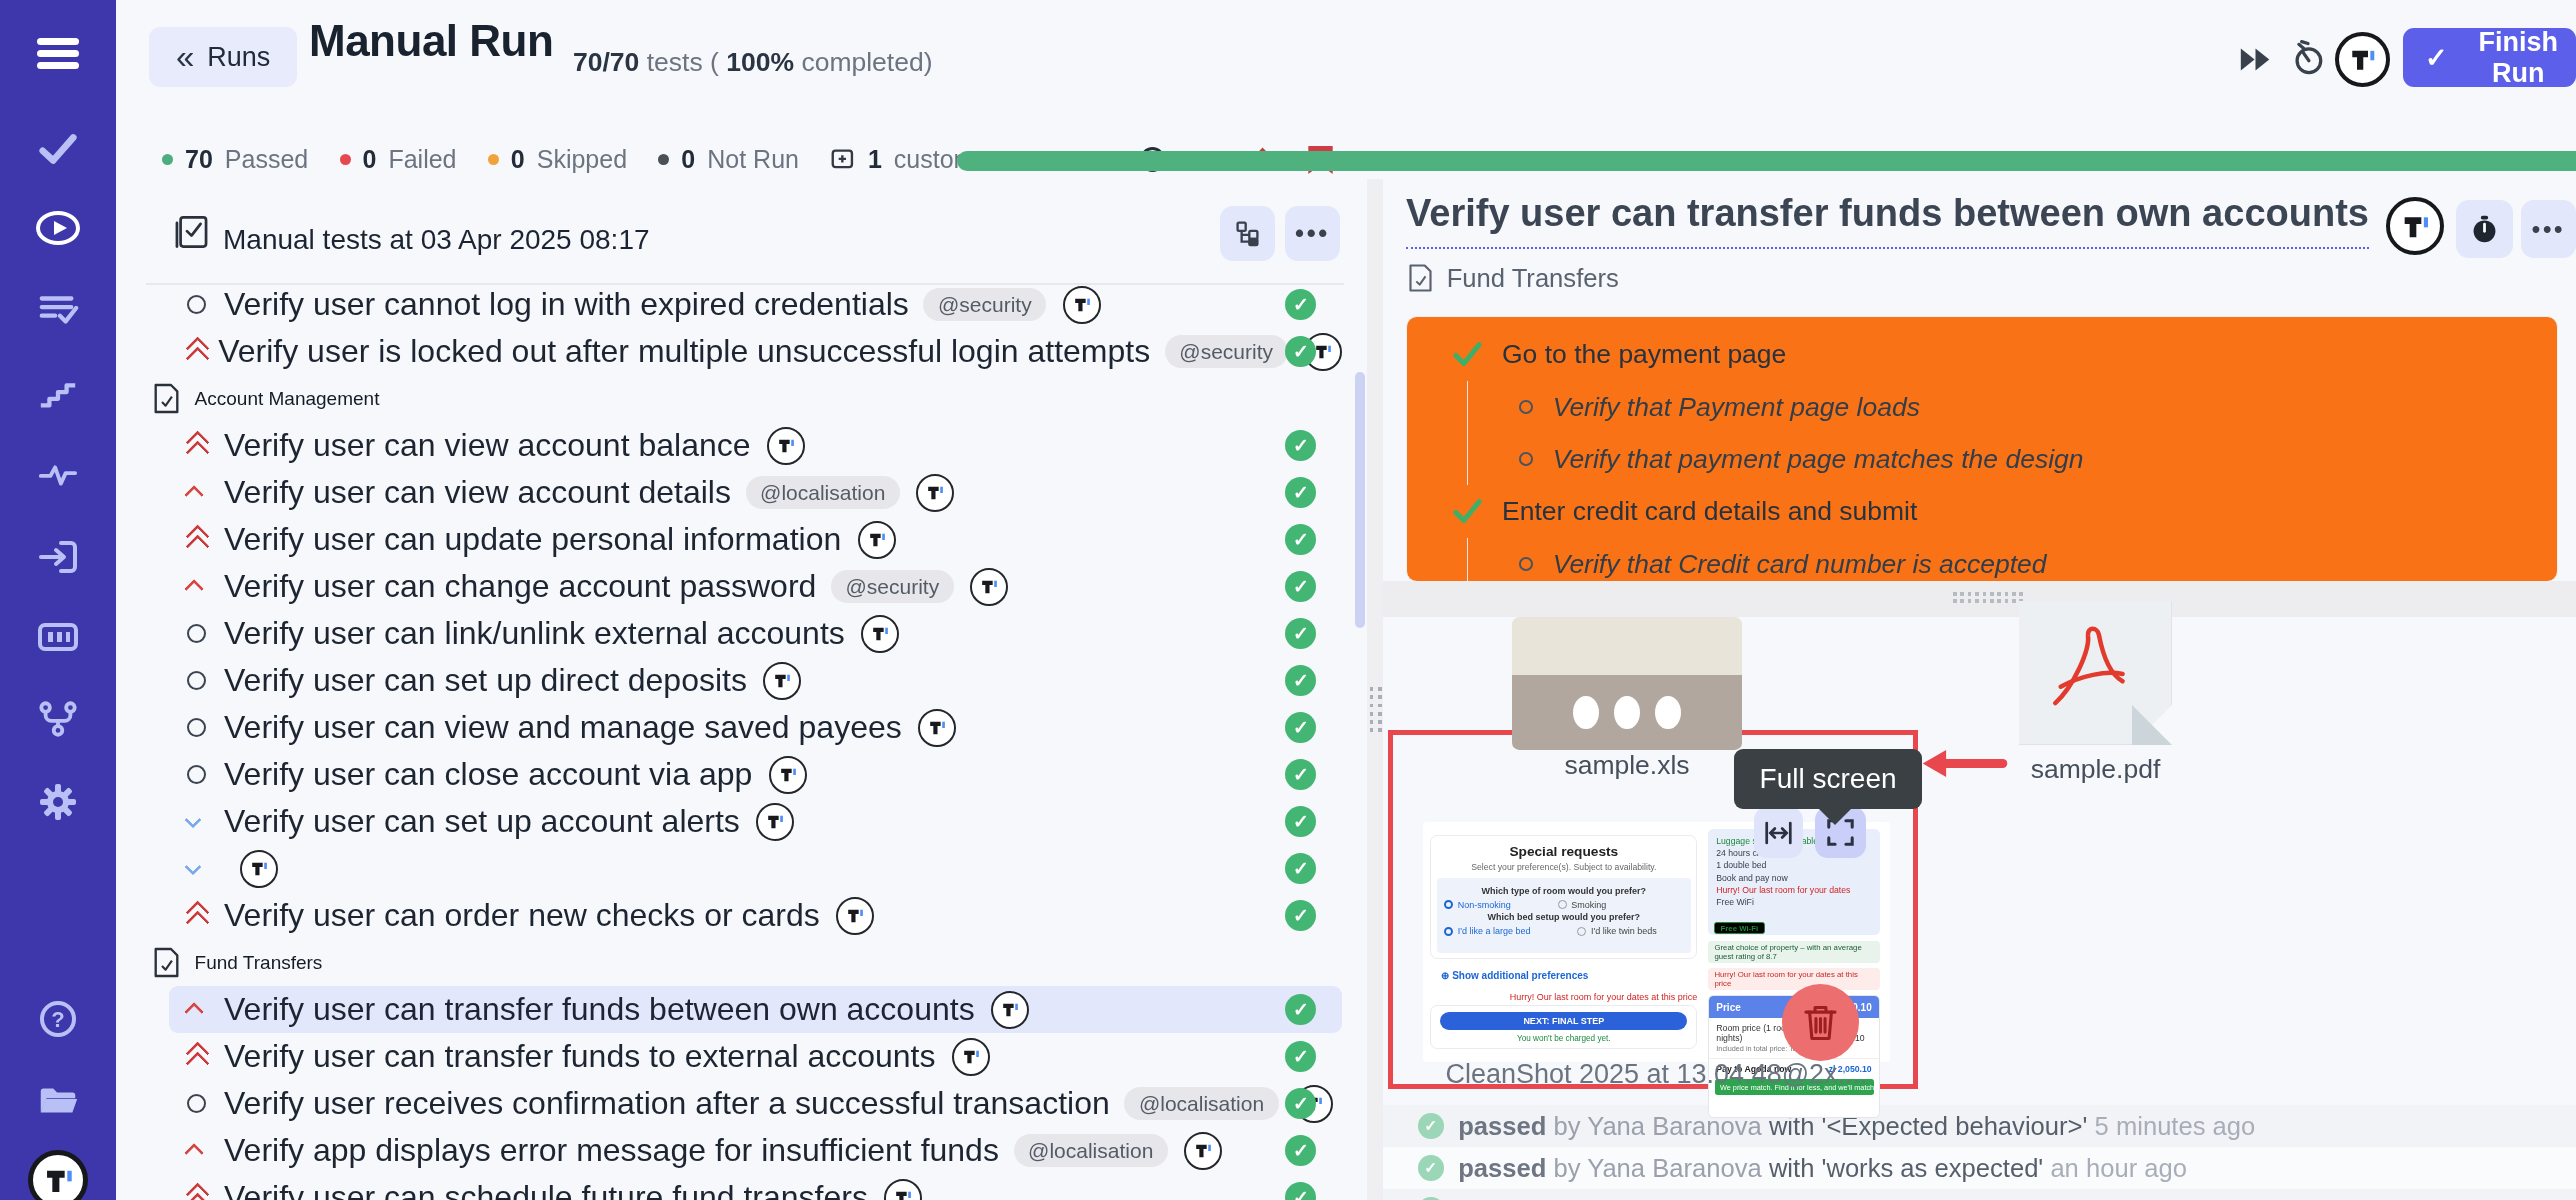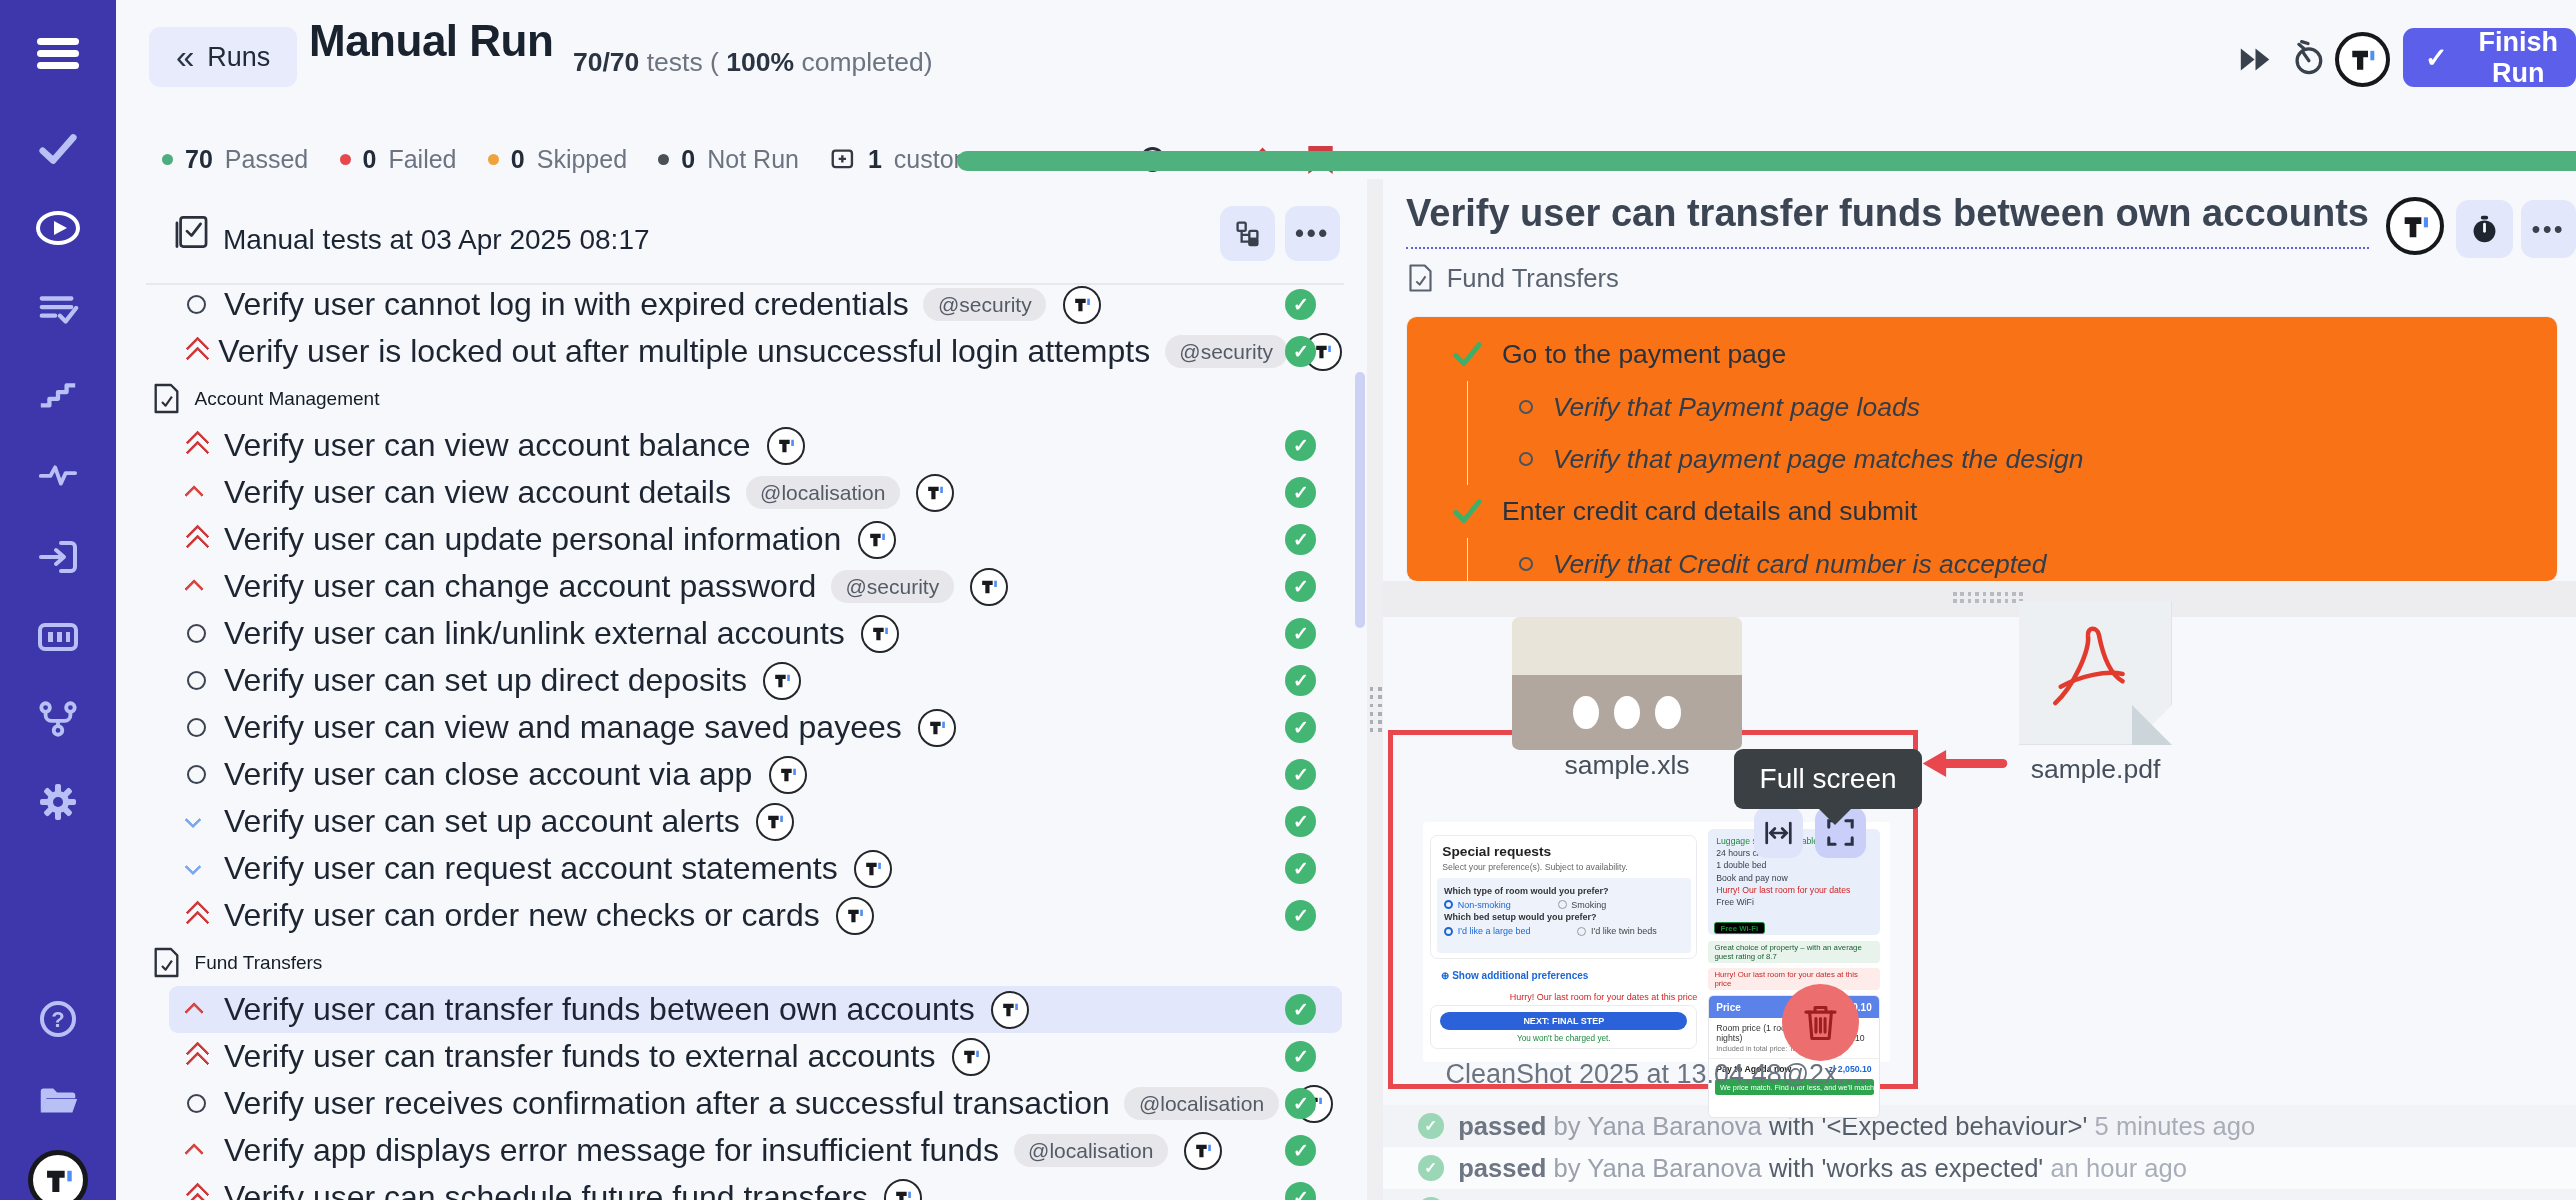--- a/index.html
+++ b/index.html
@@ -96,21 +96,21 @@
   #pdf-fold2 { position:absolute; right:0; bottom:0; width:0; height:0; border-bottom:40px solid #ccd5d9; border-right:40px solid transparent; }
   #annot-box { position:absolute; left:1388px; top:730px; width:530px; height:359px; border:5.5px solid #e8474e; z-index:1; }
   #tooltip { position:absolute; left:1734px; top:749px; height:60px; padding:0 25.6px; background:#3b4045; color:#fff;
     border-radius:9px; font-size:28px; display:flex; align-items:center; z-index:6; }
   #tooltip::after { content:""; position:absolute; left:84px; bottom:-16.4px; border:17.3px solid transparent; border-top-color:#3b4045; border-bottom:none;}
   #annot-arrow { position:absolute; left:1922px; top:750px; z-index:6; }
 
   
   #shot { position:absolute; left:1423px; top:822px; width:467px; height:240px; background:#fff; border-radius:3.7px; z-index:2; }
   .mini-card { position:absolute; background:#fff; border:0.9px solid #ebebee; border-radius:7.3px; }
-  #mc1 { left:7.3px; top:12.8px; width:267px; height:124px; padding:8.2px 11px; }
+  #mc1 { left:7.3px; top:12.8px; width:267px; height:124px; padding:8.2px 11px;text-align:center; }
   #mc1 h4 { font-size:13.7px; color:#222; }
   #mc1 .sub { font-size:8.7px; color:#666; margin-top:2.7px; }
   #mc1-panel { position:absolute; left:5.5px; top:42px; width:254px; height:75px; background:#eef3fb; border-radius:3.7px; padding:5.5px 7.3px;}
   .mini-q { font-size:9px; font-weight:bold; color:#333; margin-top:2.7px;}
   .mini-opts { display:flex; gap:47px; margin-top:3.7px; }
   .mini-opt { display:flex; align-items:center; gap:4.6px; font-size:9px; color:#1a66d6; }
   .mini-opt.off { color:#444; }
   .radio { width:9px; height:9px; border:2.7px solid #1a66d6; border-radius:50%; }
   .radio.off { border:1.4px solid #999; }
   #show-prefs { position:absolute; left:18px; top:148px; font-size:10px; font-weight:bold; color:#1a66d6; }
@@ -537,21 +537,20 @@
         </svg>
       </span>
       <span class="pass">✓</span>
     </div>
 
     <div class="row">
 
       <span class="st-ic">
         <i class="ic-down"></i>
       </span>
-      <span class="row-title">Verify user can request account statements</span>
 
       <span class="tbadge">
         <svg width="22" height="22" viewBox="0 0 42 42">
           <polygon points="8,9 28,9 28,17 22,17 22,33 14,33 14,17 8,17" fill="#17191d"></polygon>
           <rect x="31" y="9" width="5" height="12" fill="#4f8df7"></rect>
         </svg>
       </span>
       <span class="pass">✓</span>
     </div>
 

